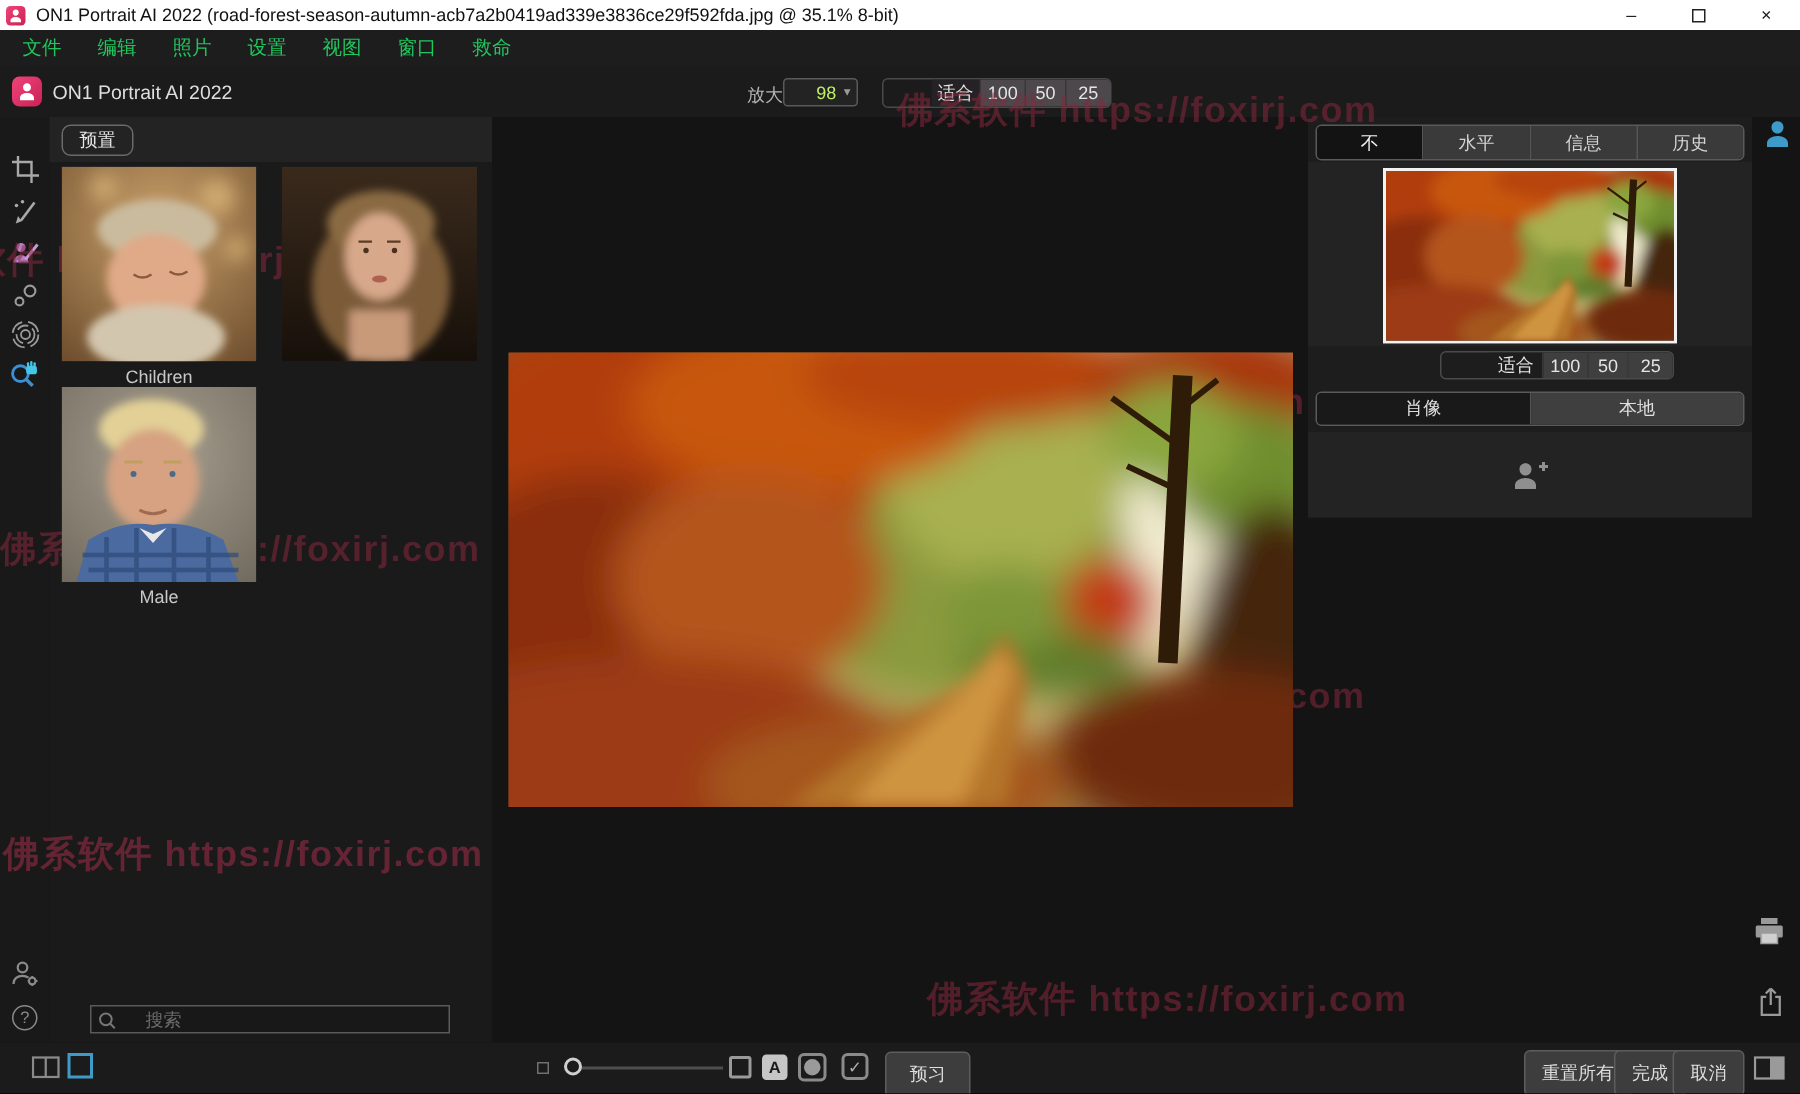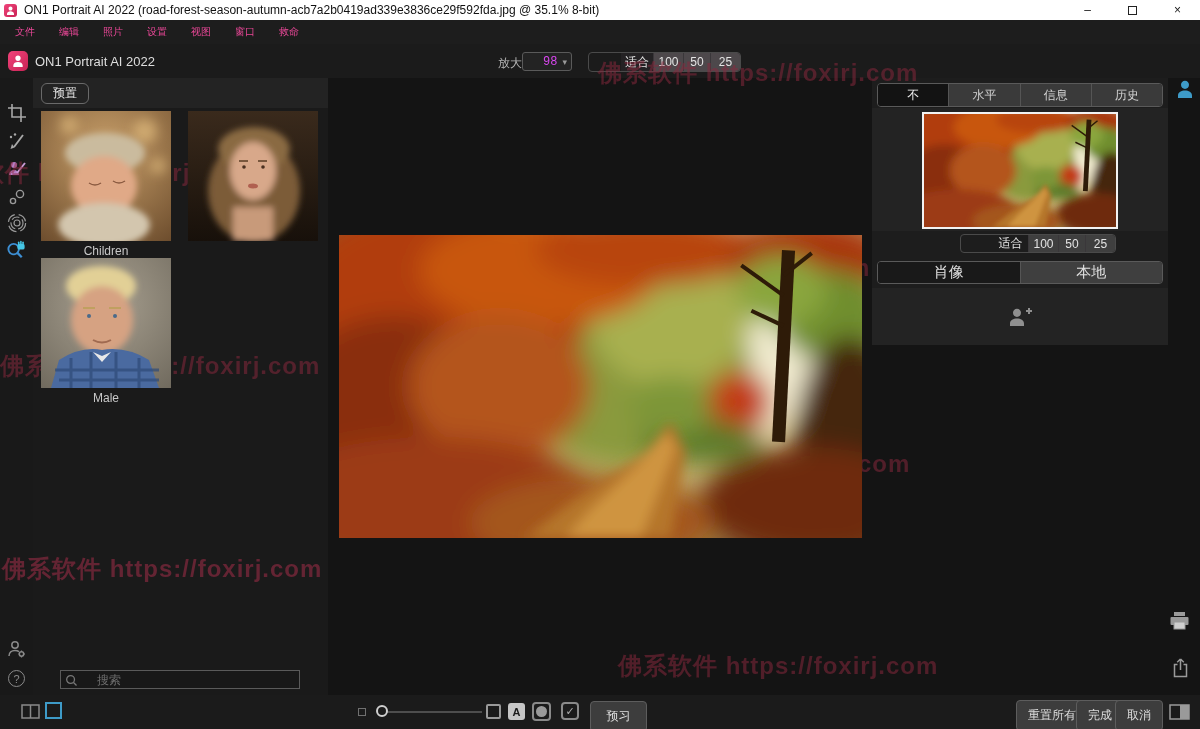--- a/index.html
+++ b/index.html
@@ -11,31 +11,31 @@
   .titlebar { position:absolute; left:0; top:0; width:1200px; height:20px; background:#ffffff; display:flex; align-items:center; }
   .titlebar-logo { width:13px; height:13px; border-radius:3px; margin-left:4px;
     background:linear-gradient(135deg,#f0437a,#c92355); display:flex; align-items:center; justify-content:center; }
   .titlebar-text { margin-left:7px; font-size:12px; color:#111; white-space:nowrap; }
   .win-controls { position:absolute; right:0; top:0; height:20px; display:flex; }
   .win-btn { width:45px; height:20px; display:flex; align-items:center; justify-content:center; font-size:12px; color:#222; }
   .maxbox { width:9px; height:9px; border:1.2px solid #222; }
 
   
   .menubar { position:absolute; left:0; top:20px; width:1200px; height:24px; background:#1d1d1d; display:flex; align-items:center; padding-left:10px; }
-  .menu-item { font-size:10px; color:#ec4899; margin-right:14px; padding:2px 5px; }
+  .menu-item { font-size:13px; color:#22c55e; margin-right:14px; padding:2px 5px; }
 
   
   .header { position:absolute; left:0; top:44px; width:1200px; height:34px; background:#1b1b1b; }
   .app-logo { position:absolute; left:8px; top:7px; width:20px; height:20px; border-radius:5px;
     background:linear-gradient(135deg,#f0437a,#c92355); display:flex; align-items:center; justify-content:center; }
   .app-title { position:absolute; left:35px; top:10px; font-size:13px; color:#dedede; }
   .zoom-label { position:absolute; left:498px; top:11px; font-size:12px; color:#b4b4b4; }
   .zoom-select { position:absolute; left:522px; top:8px; width:50px; height:19px; background:#232323; border:1px solid #5a5a5a; border-radius:3px;
     display:flex; align-items:center; justify-content:flex-end; padding-right:4px; }
-  .zoom-select .val { font-size:12px; color:#d946ef; margin-right:5px;font-family:Liberation Mono, monospace; }
+  .zoom-select .val { font-size:12px; color:#bef264; margin-right:5px; }
   .zoom-select .chev { font-size:9px; color:#9a9a9a; }
 
   .seg { display:flex; height:20px; border-radius:4px; overflow:hidden; border:1px solid #4a4a4a;padding-left:32px; }
   .seg .cell { display:flex; align-items:center; justify-content:center; font-size:12px; color:#e4e4e4; background:#4d484b; border-right:1px solid #3a373a; }
   .seg .cell:last-child { border-right:none; }
   .seg .cell.sel { background:#242224; }
   .header-fit { position:absolute; left:588px; top:8px; }
 
   
   .toolbar { position:absolute; left:0; top:78px; width:33px; height:617px; background:#191919; }
@@ -66,21 +66,21 @@
   .tab { flex:1; display:flex; align-items:center; justify-content:center; background:#3a3a3a; color:#d4d4d4; font-size:12px; border-right:1px solid #555; }
   .tab:last-child { border-right:none; }
   .tab.sel { background:#131313; color:#f0f0f0; }
   .nav-panel { position:absolute; left:0; top:30px; width:296px; height:123px; background:#232323; }
   .nav-preview { position:absolute; left:50px; top:4px; width:196px; height:117px; border:2px solid #f2f2f2; background:#000; z-index:50; }
   .nav-preview svg { display:block; width:192px; height:113px; }
   .nav-fit { position:absolute; left:88px; top:156px; }
   .nav-fit .cell { background:#3f3f3f; }
   .nav-fit .cell.sel { background:#1d1d1d; }
   .source-seg { position:absolute; left:5px; top:183px; width:286px; height:23px; display:flex; border:1px solid #5a5a5a; border-radius:4px; overflow:hidden; }
-  .source-seg .half { flex:1; display:flex; align-items:center; justify-content:center; font-size:15px; color:#e0e0e0; background:#3f3f3f; border-right:1px solid #555; }
+  .source-seg .half { flex:1; display:flex; align-items:center; justify-content:center; font-size:12px; color:#e0e0e0; background:#3f3f3f; border-right:1px solid #555; }
   .source-seg .half:last-child { border-right:none; }
   .source-seg .half.sel { background:#191919; }
   .face-panel { position:absolute; left:0; top:210px; width:296px; height:57px; background:#232323; display:flex; align-items:center; justify-content:center; }
 
   
   .fr-icon { position:absolute; display:flex; align-items:center; justify-content:center; }
 
   
   .bottombar { position:absolute; left:0; top:695px; width:1200px; height:34px; background:#1b1b1b; }
   .bb-abs { position:absolute; display:flex; align-items:center; justify-content:center; }

